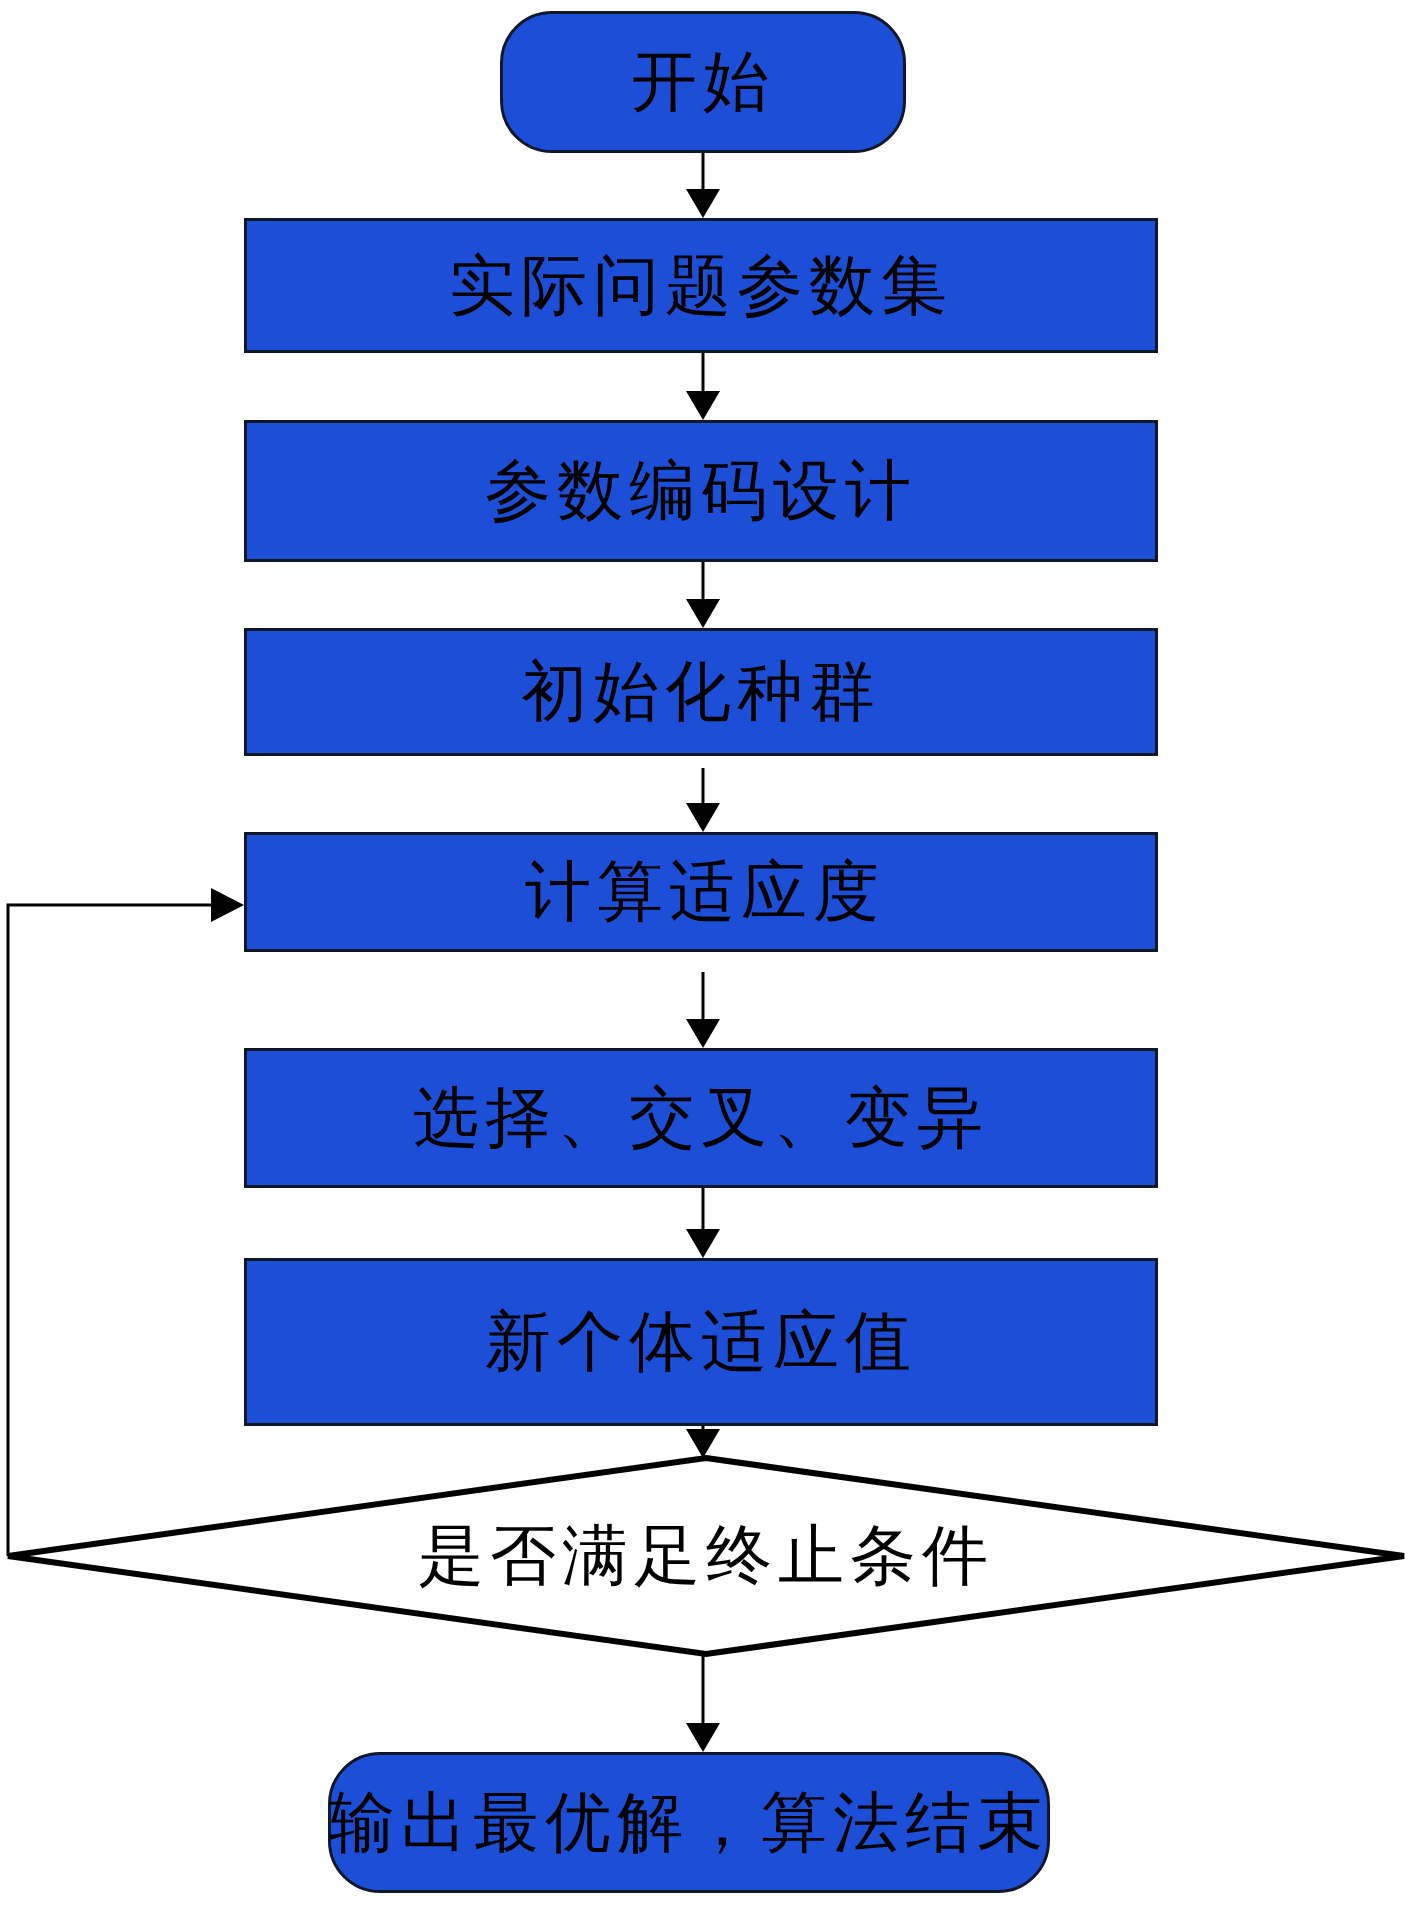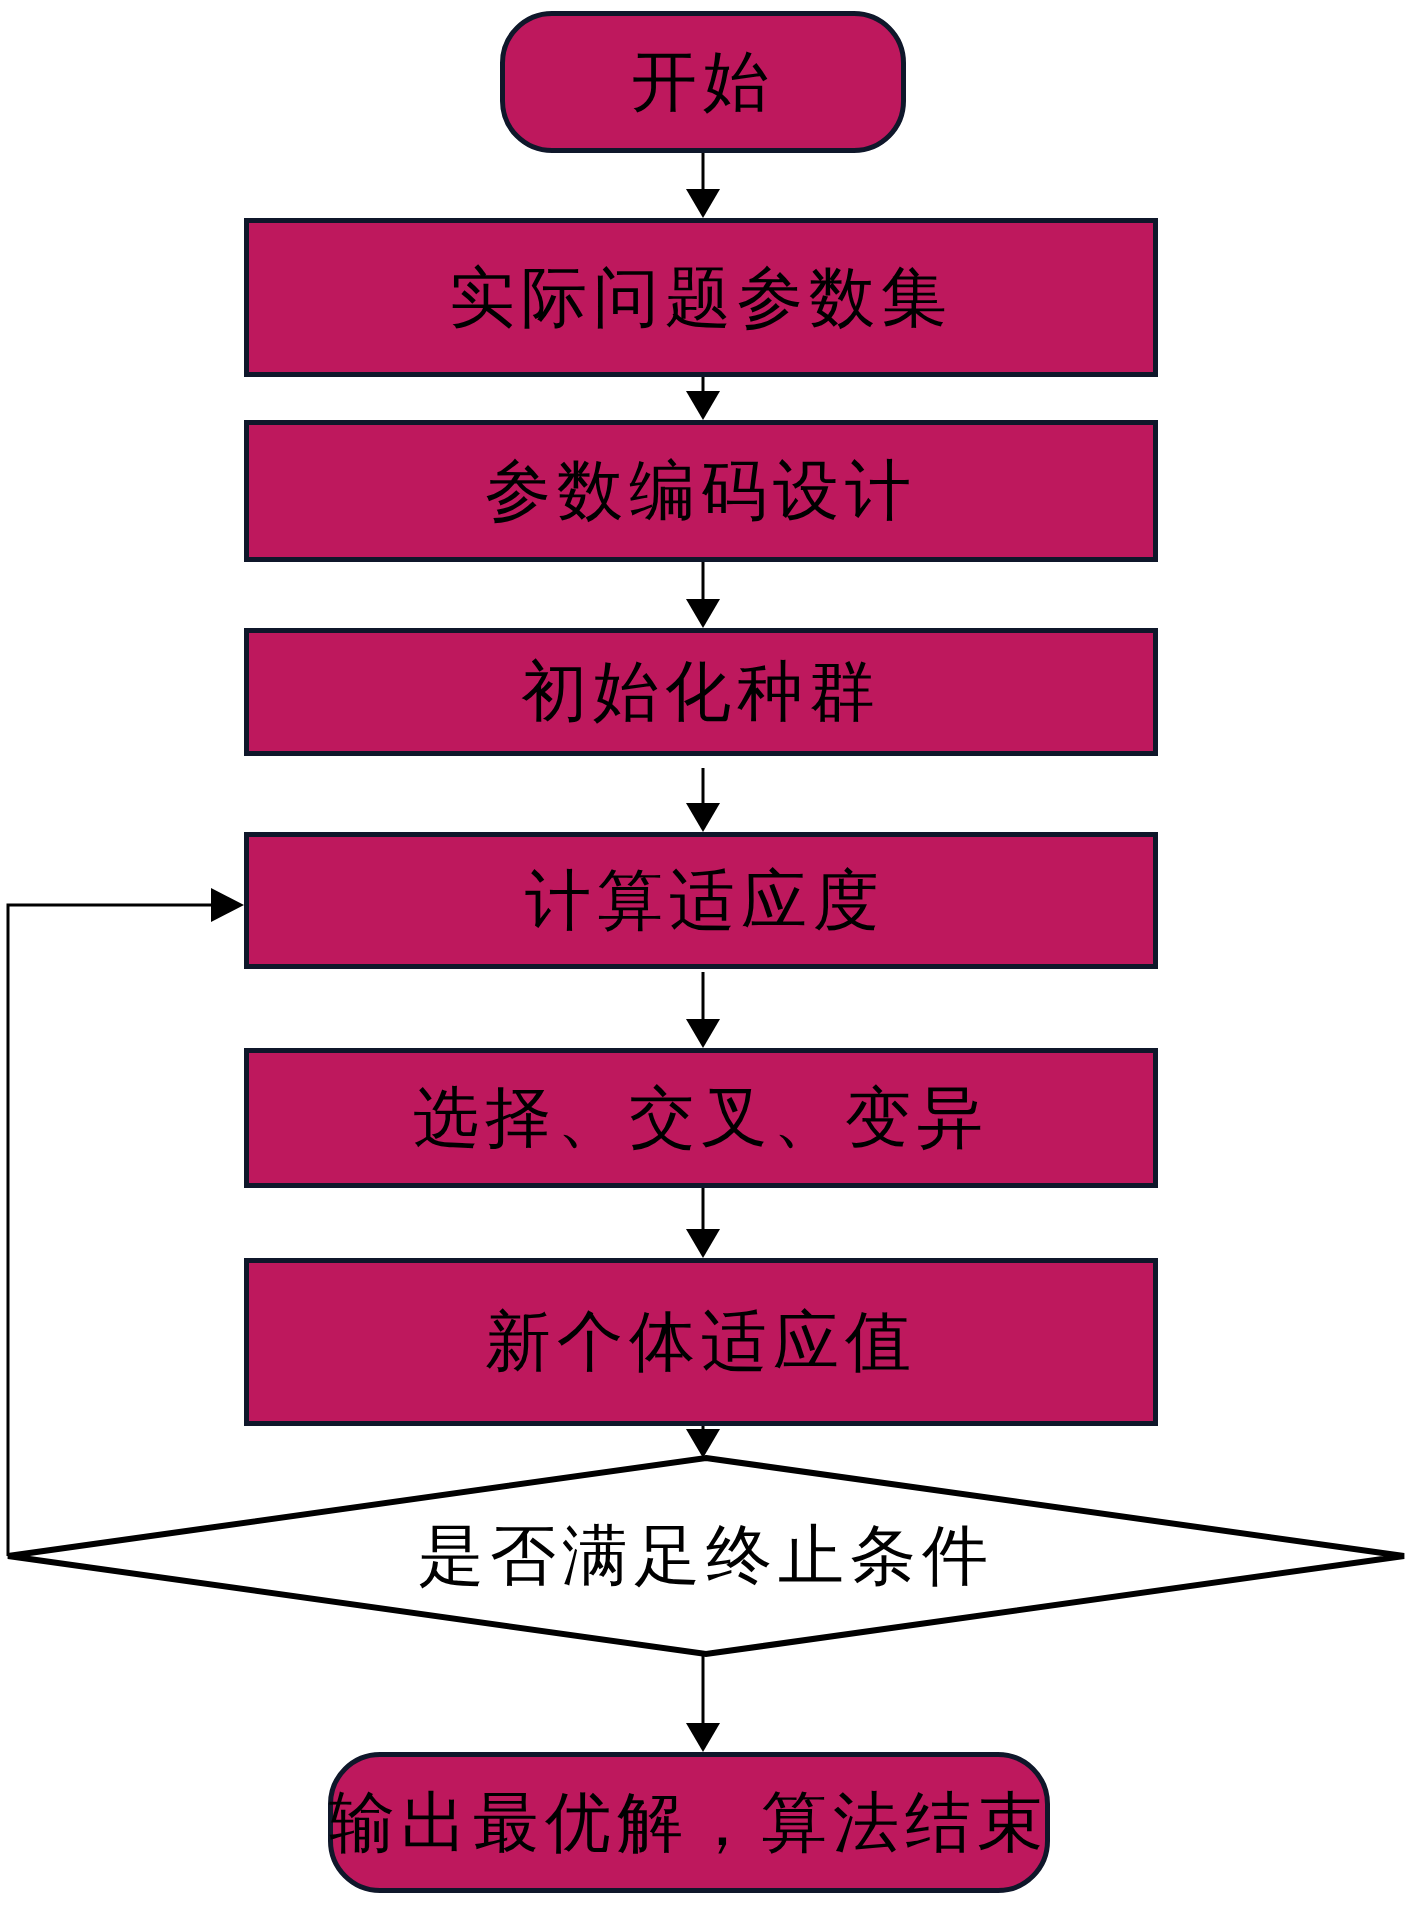--- a/index.html
+++ b/index.html
@@ -20,44 +20,44 @@
     position: absolute;
     left: 0;
     top: 0;
     width: 1426px;
     height: 1913px;
     z-index: 1;
   }
   .node {
     position: absolute;
     box-sizing: border-box;
-    background: #be185d;
-    border: 5px solid #0f172a;
+    background: #1d4ed8;
+    border: 3px solid #0f172a;
     display: flex;
     align-items: center;
     justify-content: center;
     z-index: 2;
     font-size: 66px;
     letter-spacing: 6px;
     line-height: 1;
     white-space: nowrap;
   }
   .node.rounded { border-radius: 52px; }
   .node.no-box {
     border: none;
     background: transparent;
   }
   .node-label { display: inline-block; }
 
   
   #node-start  { left: 500px; top: 11px;   width: 406px; height: 142px; }
-  #node-step1  { left: 244px; top: 218px;  width: 914px; height: 159px; text-align: right; }
+  #node-step1  { left: 244px; top: 218px;  width: 914px; height: 135px; text-align: right; }
   #node-step2  { left: 244px; top: 420px;  width: 914px; height: 142px; }
   #node-step3  { left: 244px; top: 628px;  width: 914px; height: 128px; }
-  #node-step4  { left: 244px; top: 832px;  width: 914px; height: 137px; padding-left: 8px; }
+  #node-step4  { left: 244px; top: 832px;  width: 914px; height: 120px; padding-left: 8px; }
   #node-step5  { left: 244px; top: 1048px; width: 914px; height: 140px; }
   #node-step6  { left: 244px; top: 1258px; width: 914px; height: 168px; }
   #node-decision-label { left: 306px; top: 1486px; width: 800px; height: 140px; z-index: 3; }
   #node-end    { left: 328px; top: 1752px; width: 722px; height: 141px; }
 </style>
 </head>
 <body>
 
 <div class="canvas">
 

